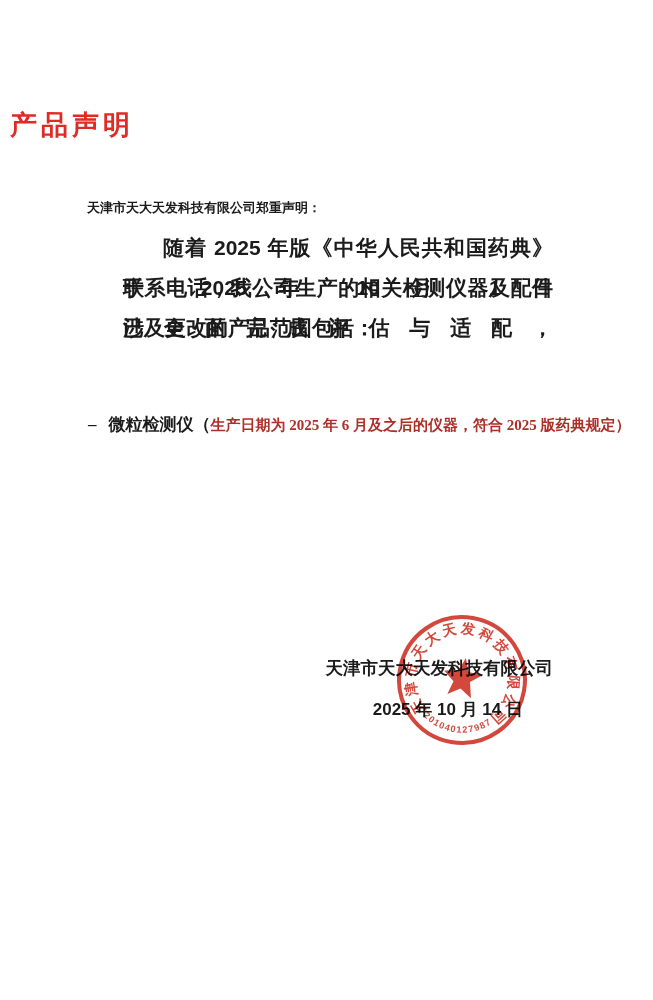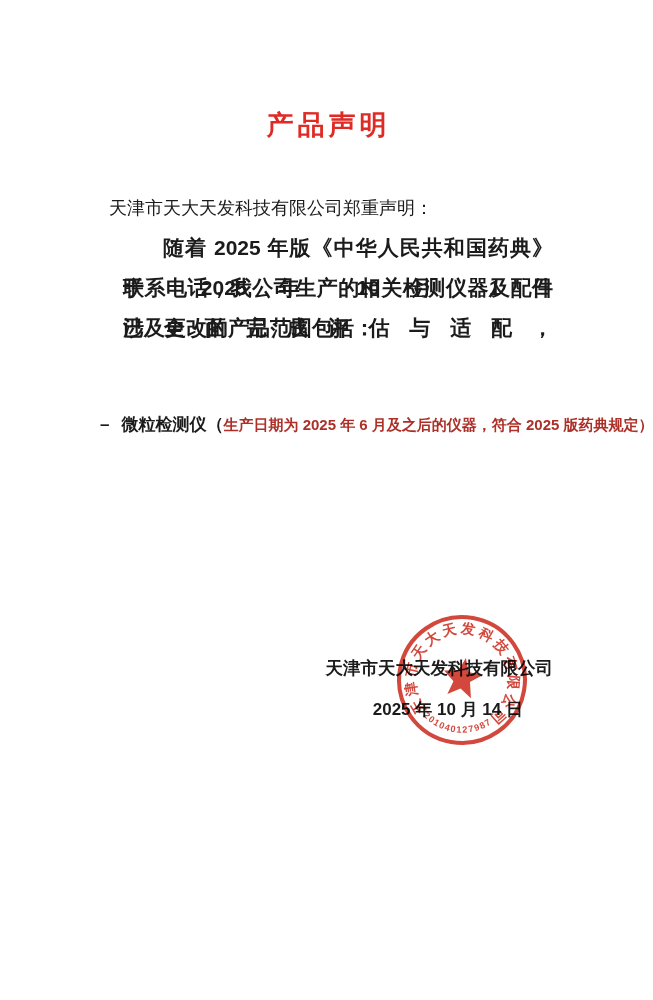--- a/index.html
+++ b/index.html
@@ -5,38 +5,38 @@
   html,body{margin:0;padding:0;background:#888;}
   .page{
     position:relative;
     width:653px;height:1000px;
     background:#ffffff;
     overflow:hidden;
     font-family:"Liberation Sans","DejaVu Sans",sans-serif;
     color:#1b1b1b;
   }
   .doc-title{
-    position:absolute;top:107px;left:4px;right:0;
-    margin:0;text-align:center;
+    position:absolute;top:107px;left:10px;right:0;
+    margin:0;
     font-size:27px;font-weight:bold;letter-spacing:4px;
     color:#de2b26;
   }
   .intro{
-    position:absolute;top:188px;left:109px;right:100px;
+    position:absolute;top:188px;left:87px;right:100px;
     height:40px;line-height:40px;
-    font-size:18px;font-weight:400;
+    font-size:13px;font-weight:700;
   }
   .para1{position:absolute;top:228px;left:123px;right:100px;font-size:21px;font-weight:600;}
   .para2{position:absolute;top:498px;left:105px;right:100px;font-size:17px;font-weight:600;}
   .bline{height:40px;line-height:40px;}
   .para2 .bline{height:37px;line-height:37px;}
   .fill{text-align:justify;text-align-last:justify;}
   .indent{text-indent:40px;}
   .indent-sm{text-indent:28px;}
-  .product-list{position:absolute;top:406px;left:100px;right:90px;}
+  .product-list{position:absolute;top:406px;left:88px;right:90px;font-family:Liberation Serif, serif;}
   .list-item{height:38px;line-height:38px;font-size:17px;font-weight:600;white-space:nowrap;}
   .bullet{display:inline-block;margin-right:12px;}
   .product-note{font-size:15px;color:#ac2f28;font-weight:600;}
   .sig-company{
     position:absolute;top:650px;left:0;right:100px;
     height:36px;line-height:36px;text-align:right;
     font-size:17.5px;font-weight:600;
   }
   .sig-date{
     position:absolute;top:692px;left:0;right:130px;

